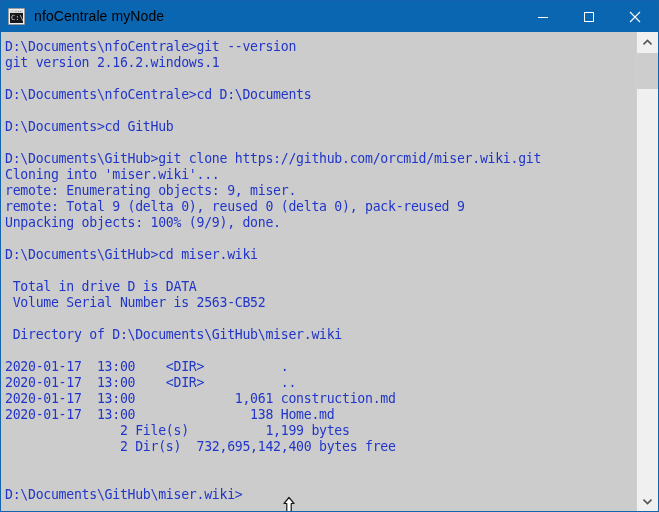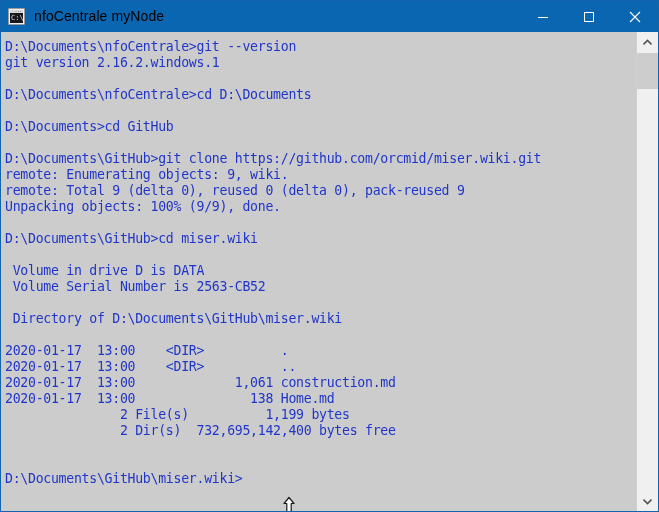--- a/index.html
+++ b/index.html
@@ -213,27 +213,28 @@
 
     <div class="console">
       <div class="line">D:\Documents\nfoCentrale&gt;git --version</div>
       <div class="line">git version 2.16.2.windows.1</div>
       <div class="line blank"></div>
       <div class="line">D:\Documents\nfoCentrale&gt;cd D:\Documents</div>
       <div class="line blank"></div>
       <div class="line">D:\Documents&gt;cd GitHub</div>
       <div class="line blank"></div>
       <div class="line">D:\Documents\GitHub&gt;git clone https://github.com/orcmid/miser.wiki.git</div>
-      <div class="line">remote: Enumerating objects: 9, wiki.</div>
+      <div class="line">Cloning into 'miser.wiki'...</div>
+      <div class="line">remote: Enumerating objects: 9, miser.</div>
       <div class="line">remote: Total 9 (delta 0), reused 0 (delta 0), pack-reused 9</div>
       <div class="line">Unpacking objects: 100% (9/9), done.</div>
       <div class="line blank"></div>
       <div class="line">D:\Documents\GitHub&gt;cd miser.wiki</div>
       <div class="line blank"></div>
-      <div class="line"> Volume in drive D is DATA</div>
+      <div class="line"> Total in drive D is DATA</div>
       <div class="line"> Volume Serial Number is 2563-CB52</div>
       <div class="line blank"></div>
       <div class="line"> Directory of D:\Documents\GitHub\miser.wiki</div>
       <div class="line blank"></div>
       <div class="line">2020-01-17  13:00    &lt;DIR&gt;          .</div>
       <div class="line">2020-01-17  13:00    &lt;DIR&gt;          ..</div>
       <div class="line">2020-01-17  13:00             1,061 construction.md</div>
       <div class="line">2020-01-17  13:00               138 Home.md</div>
       <div class="line">               2 File(s)          1,199 bytes</div>
       <div class="line">               2 Dir(s)  732,695,142,400 bytes free</div>

